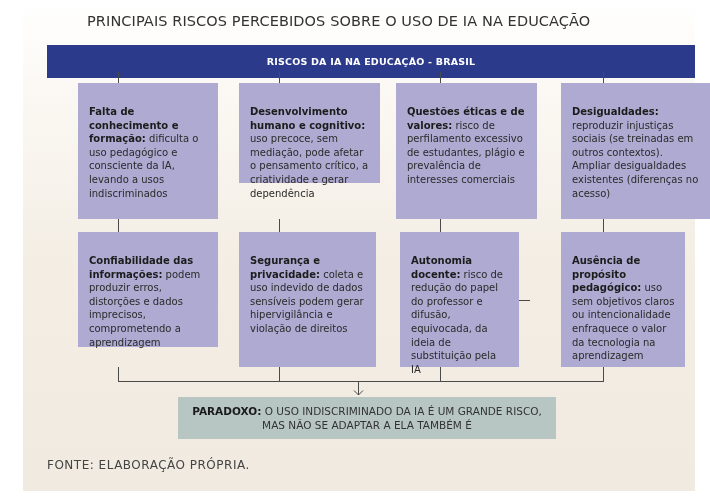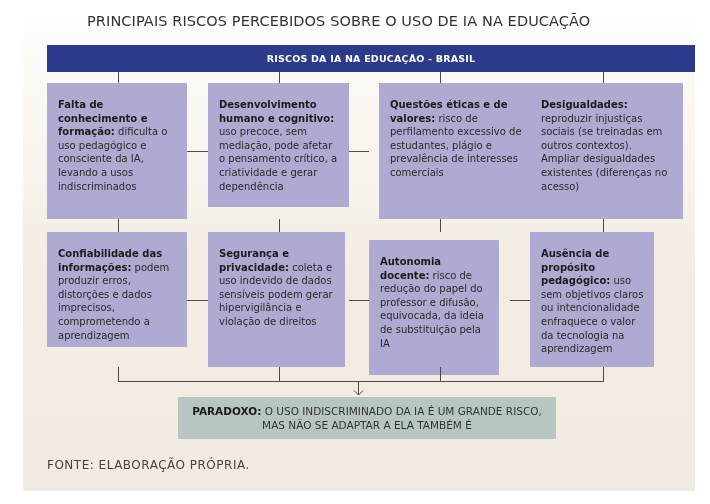--- a/index.html
+++ b/index.html
@@ -9,29 +9,29 @@
   }
   .panel {
     position: absolute; left: 23px; top: 0; width: 672px; height: 491px;
     background: linear-gradient(to bottom, #ffffff 0%, #fbf8f3 20%, #f3ede3 55%, #f0eae0 100%);
   }
   .title {
     position: absolute; left: 47px; top: 13px; font-size: 14.5px; color: #333;
     letter-spacing: 0.1px; white-space: nowrap; margin-left: 40px;
   }
   .header-bar {
-    position: absolute; left: 47px; top: 45px; width: 648px; height: 27px;
+    position: absolute; left: 47px; top: 45px; width: 648px; height: 33px;
     background: #2c3a8b; color: #fff; font-weight: bold; font-size: 9.5px;
     display: flex; align-items: center; justify-content: center; letter-spacing: 0.2px;
   }
   .vline { position: absolute; width: 1px; background: #4a4a4a; }
   .hline { position: absolute; height: 1px; background: #4a4a4a; }
   .box {
     position: absolute; width: 140px; background: #aeaad1; color: #2a2a2a;
-    font-size: 10px; line-height: 13.6px; box-sizing: border-box; padding: 15px 10px 6px 11px;
+    font-size: 10px; line-height: 13.6px; box-sizing: border-box; padding: 22px 10px 6px 11px; margin-left: 31px;
   }
   .box b { font-weight: bold; color: #1c1c1c; }
   .paradox {
     position: absolute; left: 178px; top: 397px; width: 378px; height: 42px;
     background: #b8c6c3; color: #333; font-size: 10.5px; line-height: 14px;
     text-align: center; display: flex; align-items: center; justify-content: center;
     box-sizing: border-box; padding: 0 8px;
   }
   .paradox b { color: #1a1a1a; }
   .arrow { position: absolute; left: 353px; top: 382px; width: 11px; height: 14px; }
@@ -62,37 +62,37 @@
 <div class="vline" style="left:440px;top:219px;height:13px;"></div>
 <div class="vline" style="left:603px;top:219px;height:13px;"></div>
 
 <div class="hline" style="left:187px;top:300px;width:21px;"></div>
 <div class="hline" style="left:349px;top:300px;width:20px;"></div>
 <div class="hline" style="left:510px;top:300px;width:20px;"></div>
 
 <div class="box" style="left:47px;top:83px;height:136px;">
   <b>Falta de conhecimento e formação:</b><span> dificulta o uso pedagógico e consciente da IA, levando a usos indiscriminados</span>
 </div>
-<div class="box" style="left:208px;top:83px;height:124px;width:141px;">
+<div class="box" style="left:208px;top:83px;height:100px;width:141px;">
   <b>Desenvolvimento humano e cognitivo:</b><span> uso precoce, sem mediação, pode afetar o pensamento crítico, a criatividade e gerar dependência</span>
 </div>
-<div class="box" style="left:379px;top:83px;height:136px;width:158px;">
+<div class="box" style="left:365px;top:83px;height:136px;width:141px;">
   <b>Questões éticas e de valores:</b><span> risco de perfilamento excessivo de estudantes, plágio e prevalência de interesses comerciais</span>
 </div>
 <div class="box" style="left:530px;top:83px;height:136px;width:153px;">
   <b>Desigualdades:</b><span> reproduzir injustiças sociais (se treinadas em outros contextos). Ampliar desigualdades existentes  (diferenças no acesso)</span>
 </div>
 
 <div class="box" style="left:47px;top:232px;height:115px;">
   <b>Confiabilidade das informações:</b><span> podem produzir erros, distorções e dados imprecisos, comprometendo a aprendizagem</span>
 </div>
 <div class="box" style="left:208px;top:232px;height:135px;width:137px;">
   <b>Segurança e privacidade:</b><span> coleta e uso indevido de dados sensíveis podem gerar hipervigilância e violação de direitos</span>
 </div>
-<div class="box" style="left:369px;top:240px;height:135px;width:130px;">
+<div class="box" style="left:369px;top:232px;height:135px;width:119px;">
   <b>Autonomia docente:</b><span> risco de redução do papel do professor e difusão, equivocada, da ideia de substituição pela IA</span>
 </div>
 <div class="box" style="left:530px;top:232px;height:135px;width:124px;">
   <b>Ausência de propósito pedagógico:</b><span> uso sem objetivos claros ou intencionalidade enfraquece o valor da tecnologia na aprendizagem</span>
 </div>
 
 <div class="vline" style="left:118px;top:367px;height:14px;"></div>
 <div class="vline" style="left:279px;top:367px;height:14px;"></div>
 <div class="vline" style="left:440px;top:367px;height:14px;"></div>
 <div class="vline" style="left:603px;top:367px;height:14px;"></div>

